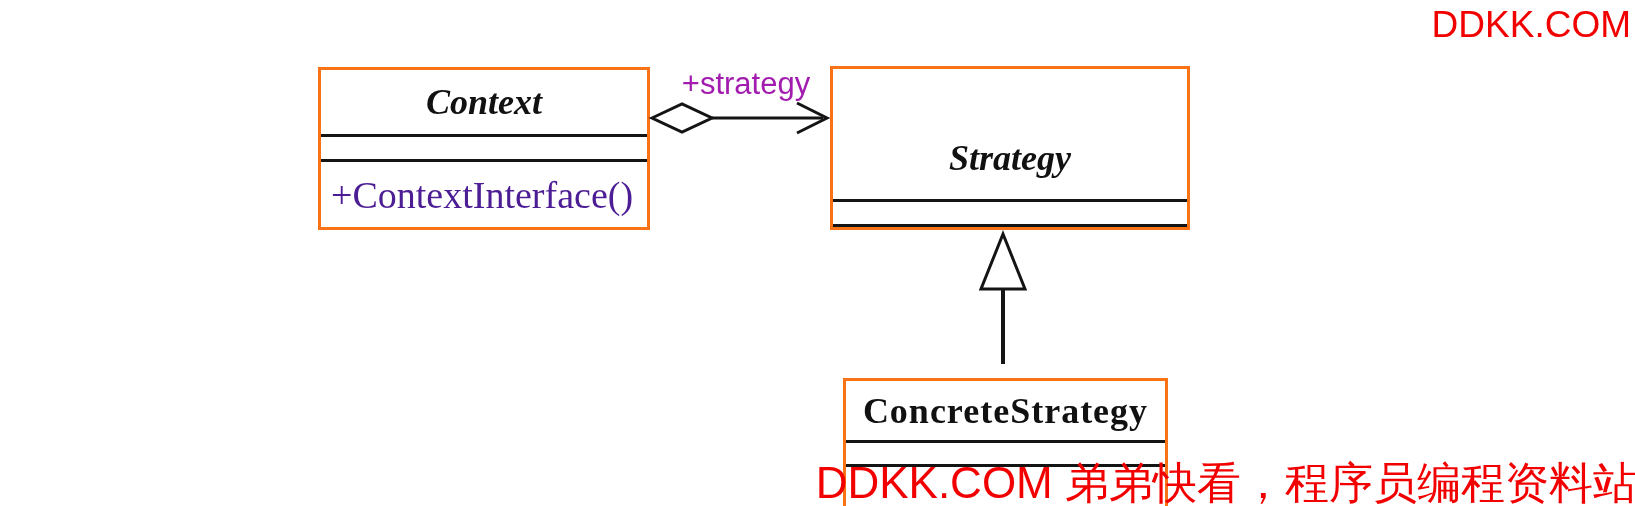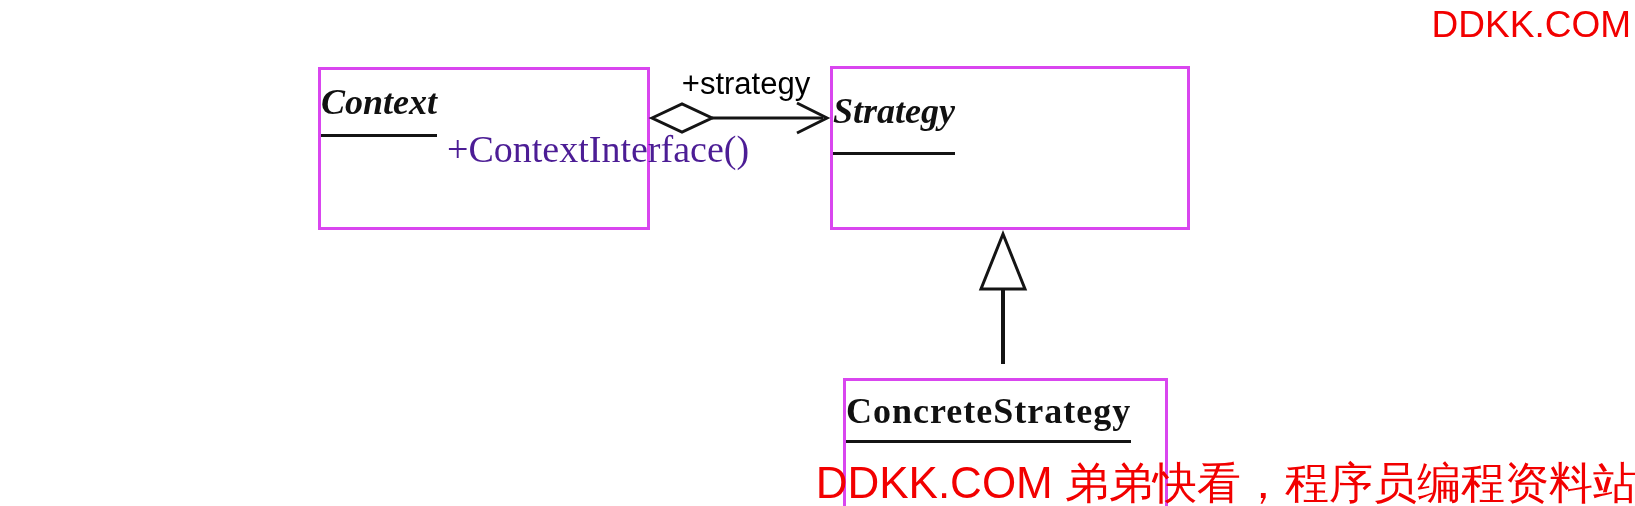--- a/index.html
+++ b/index.html
@@ -13,24 +13,25 @@
     width: 1635px;
     height: 506px;
     background: #ffffff;
     overflow: hidden;
   }
 
   
   .uml-class {
     position: absolute;
     background: #ffffff;
-    border: 3px solid #d946ef;
+    border: 3px solid #f97316;
     box-sizing: border-box;
     display: flex;
-    flex-direction: row;
+    flex-direction: column;
+    justify-content: flex-end;
   }
   .uml-title {
     border-bottom: 3px solid #141414;
     display: flex;
     align-items: center;
     justify-content: center;
     font-weight: bold;
     font-size: 36px;
     color: #111111;
     box-sizing: border-box;
@@ -74,21 +75,21 @@
   }
 
   .edge-label {
     position: absolute;
     left: 676px;
     top: 66px;
     width: 140px;
     text-align: center;
     font-family: "Liberation Sans", "DejaVu Sans", sans-serif;
     font-size: 31px;
-    color: #000000;
+    color: #a21caf;
   }
 
   
   .watermark {
     position: absolute;
     font-family: "Liberation Sans", "DejaVu Sans", sans-serif;
     font-weight: normal;
     color: #f20000;
     white-space: nowrap;
   }

